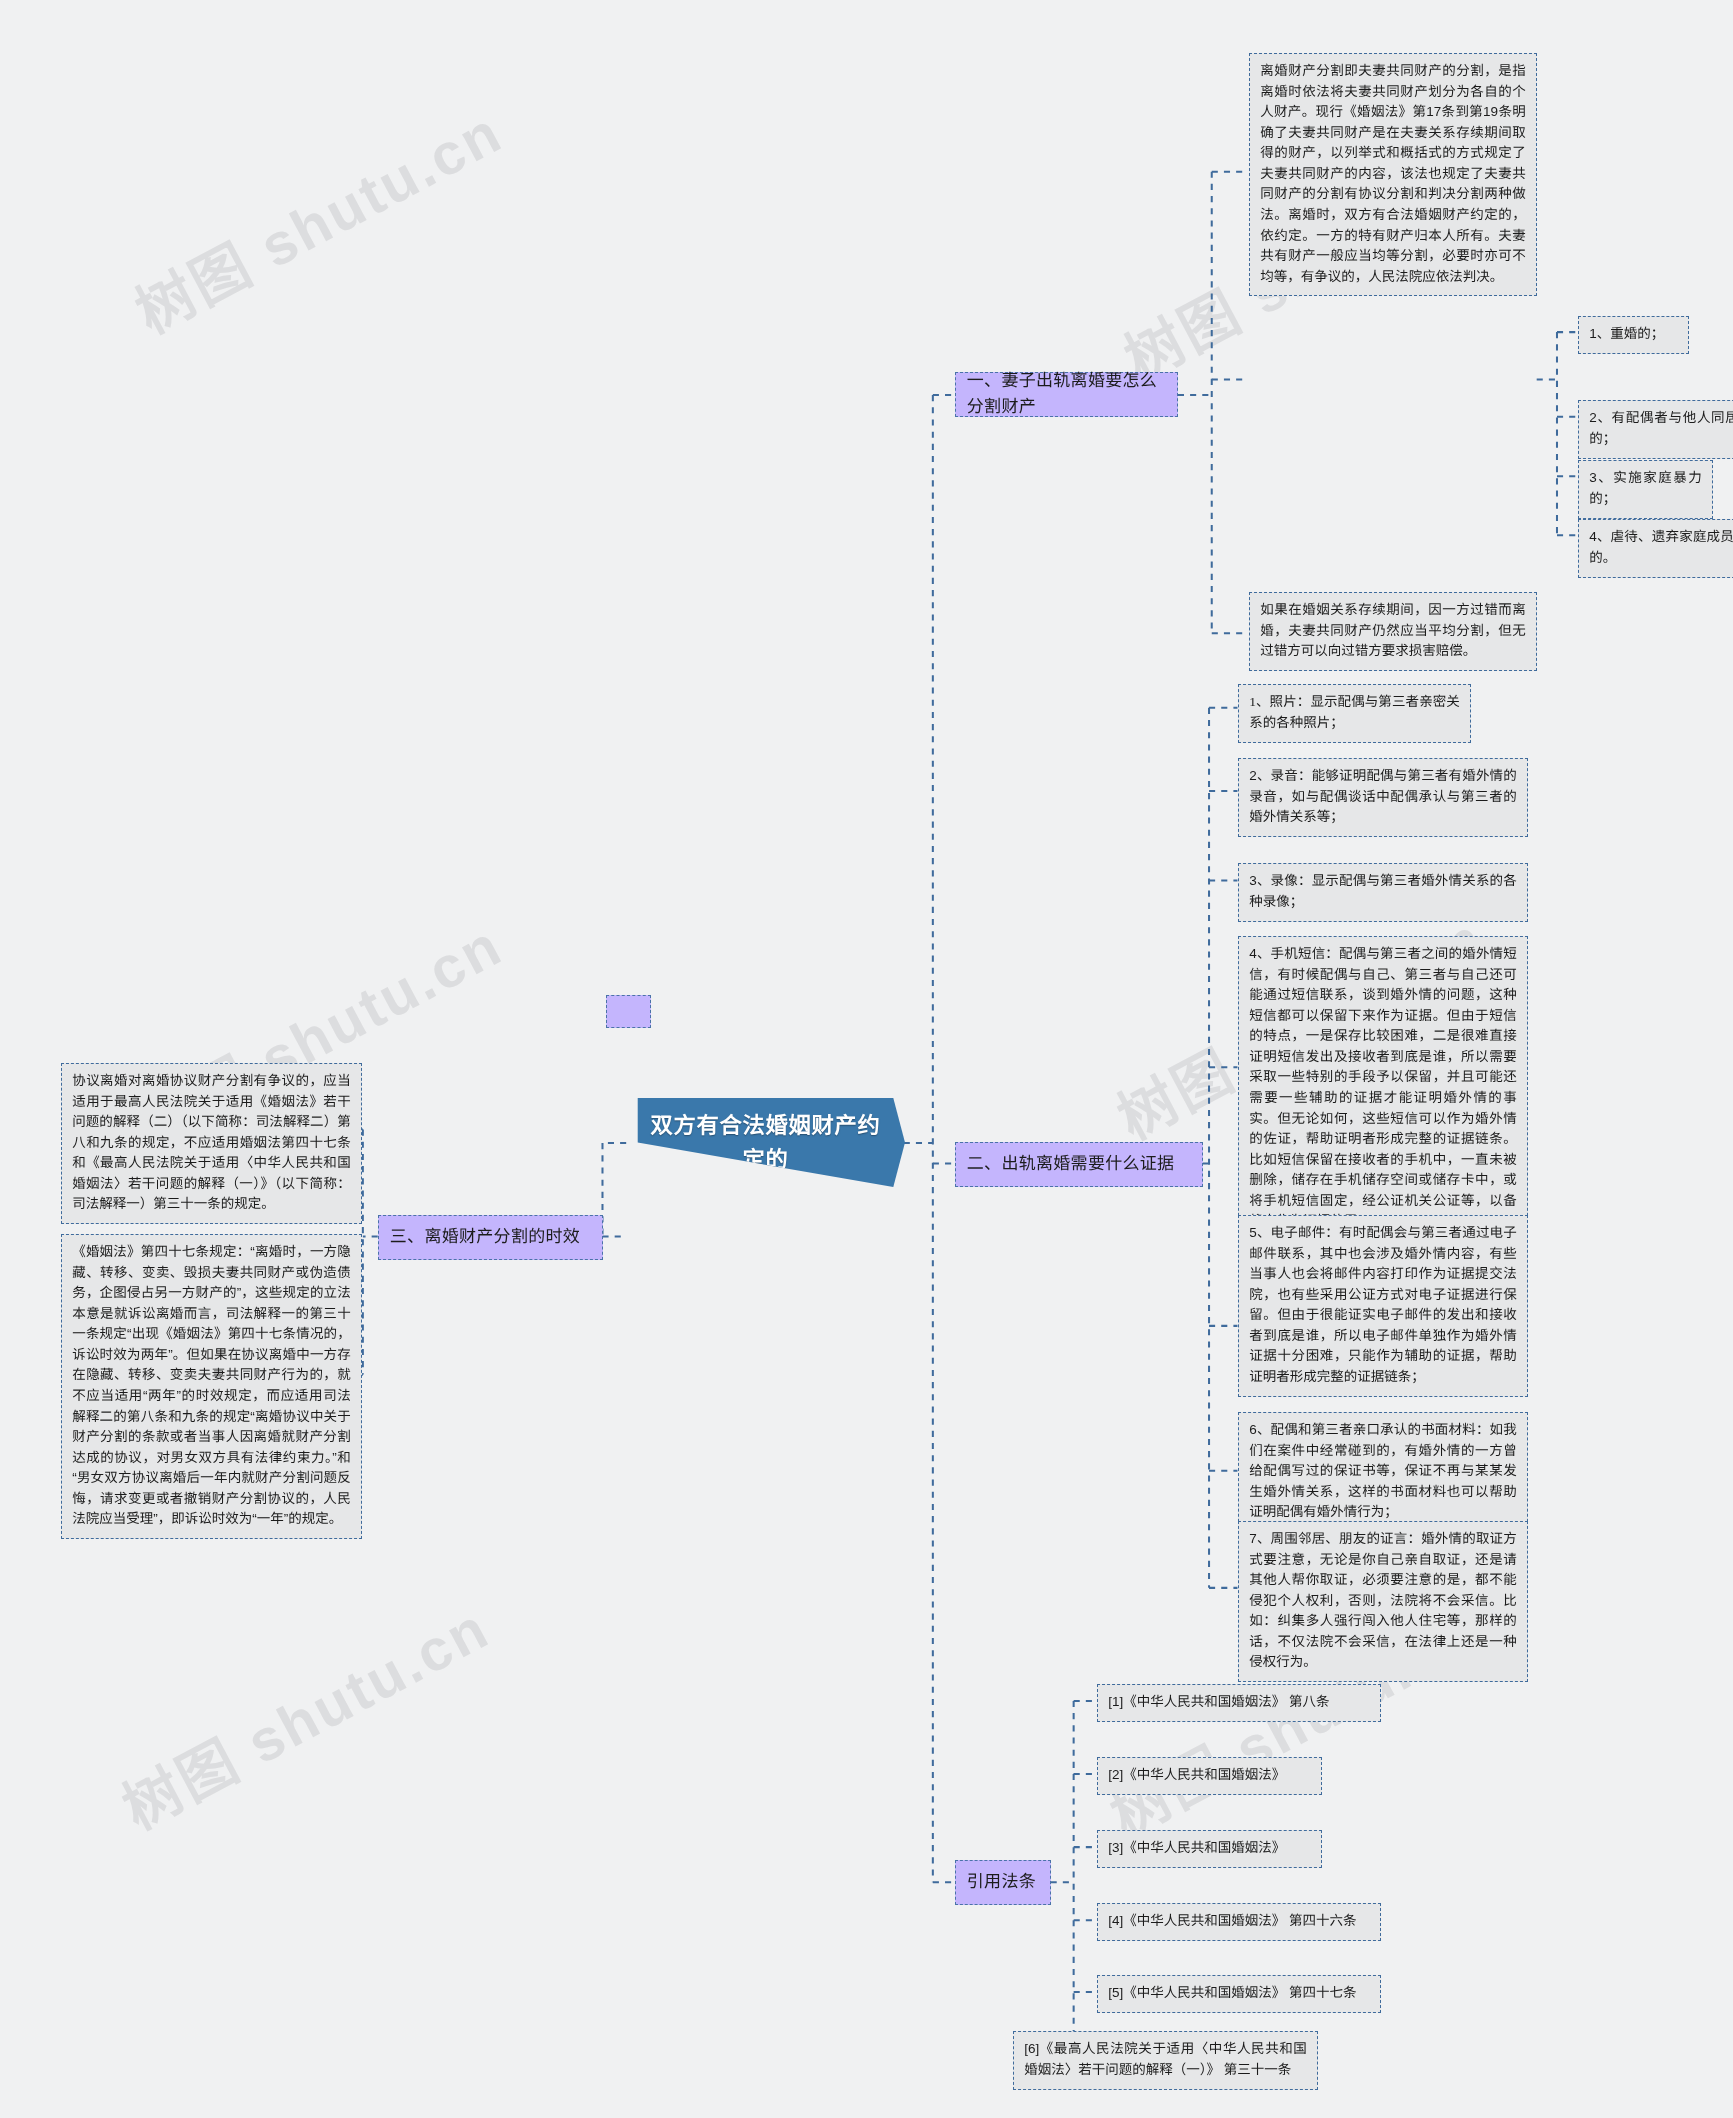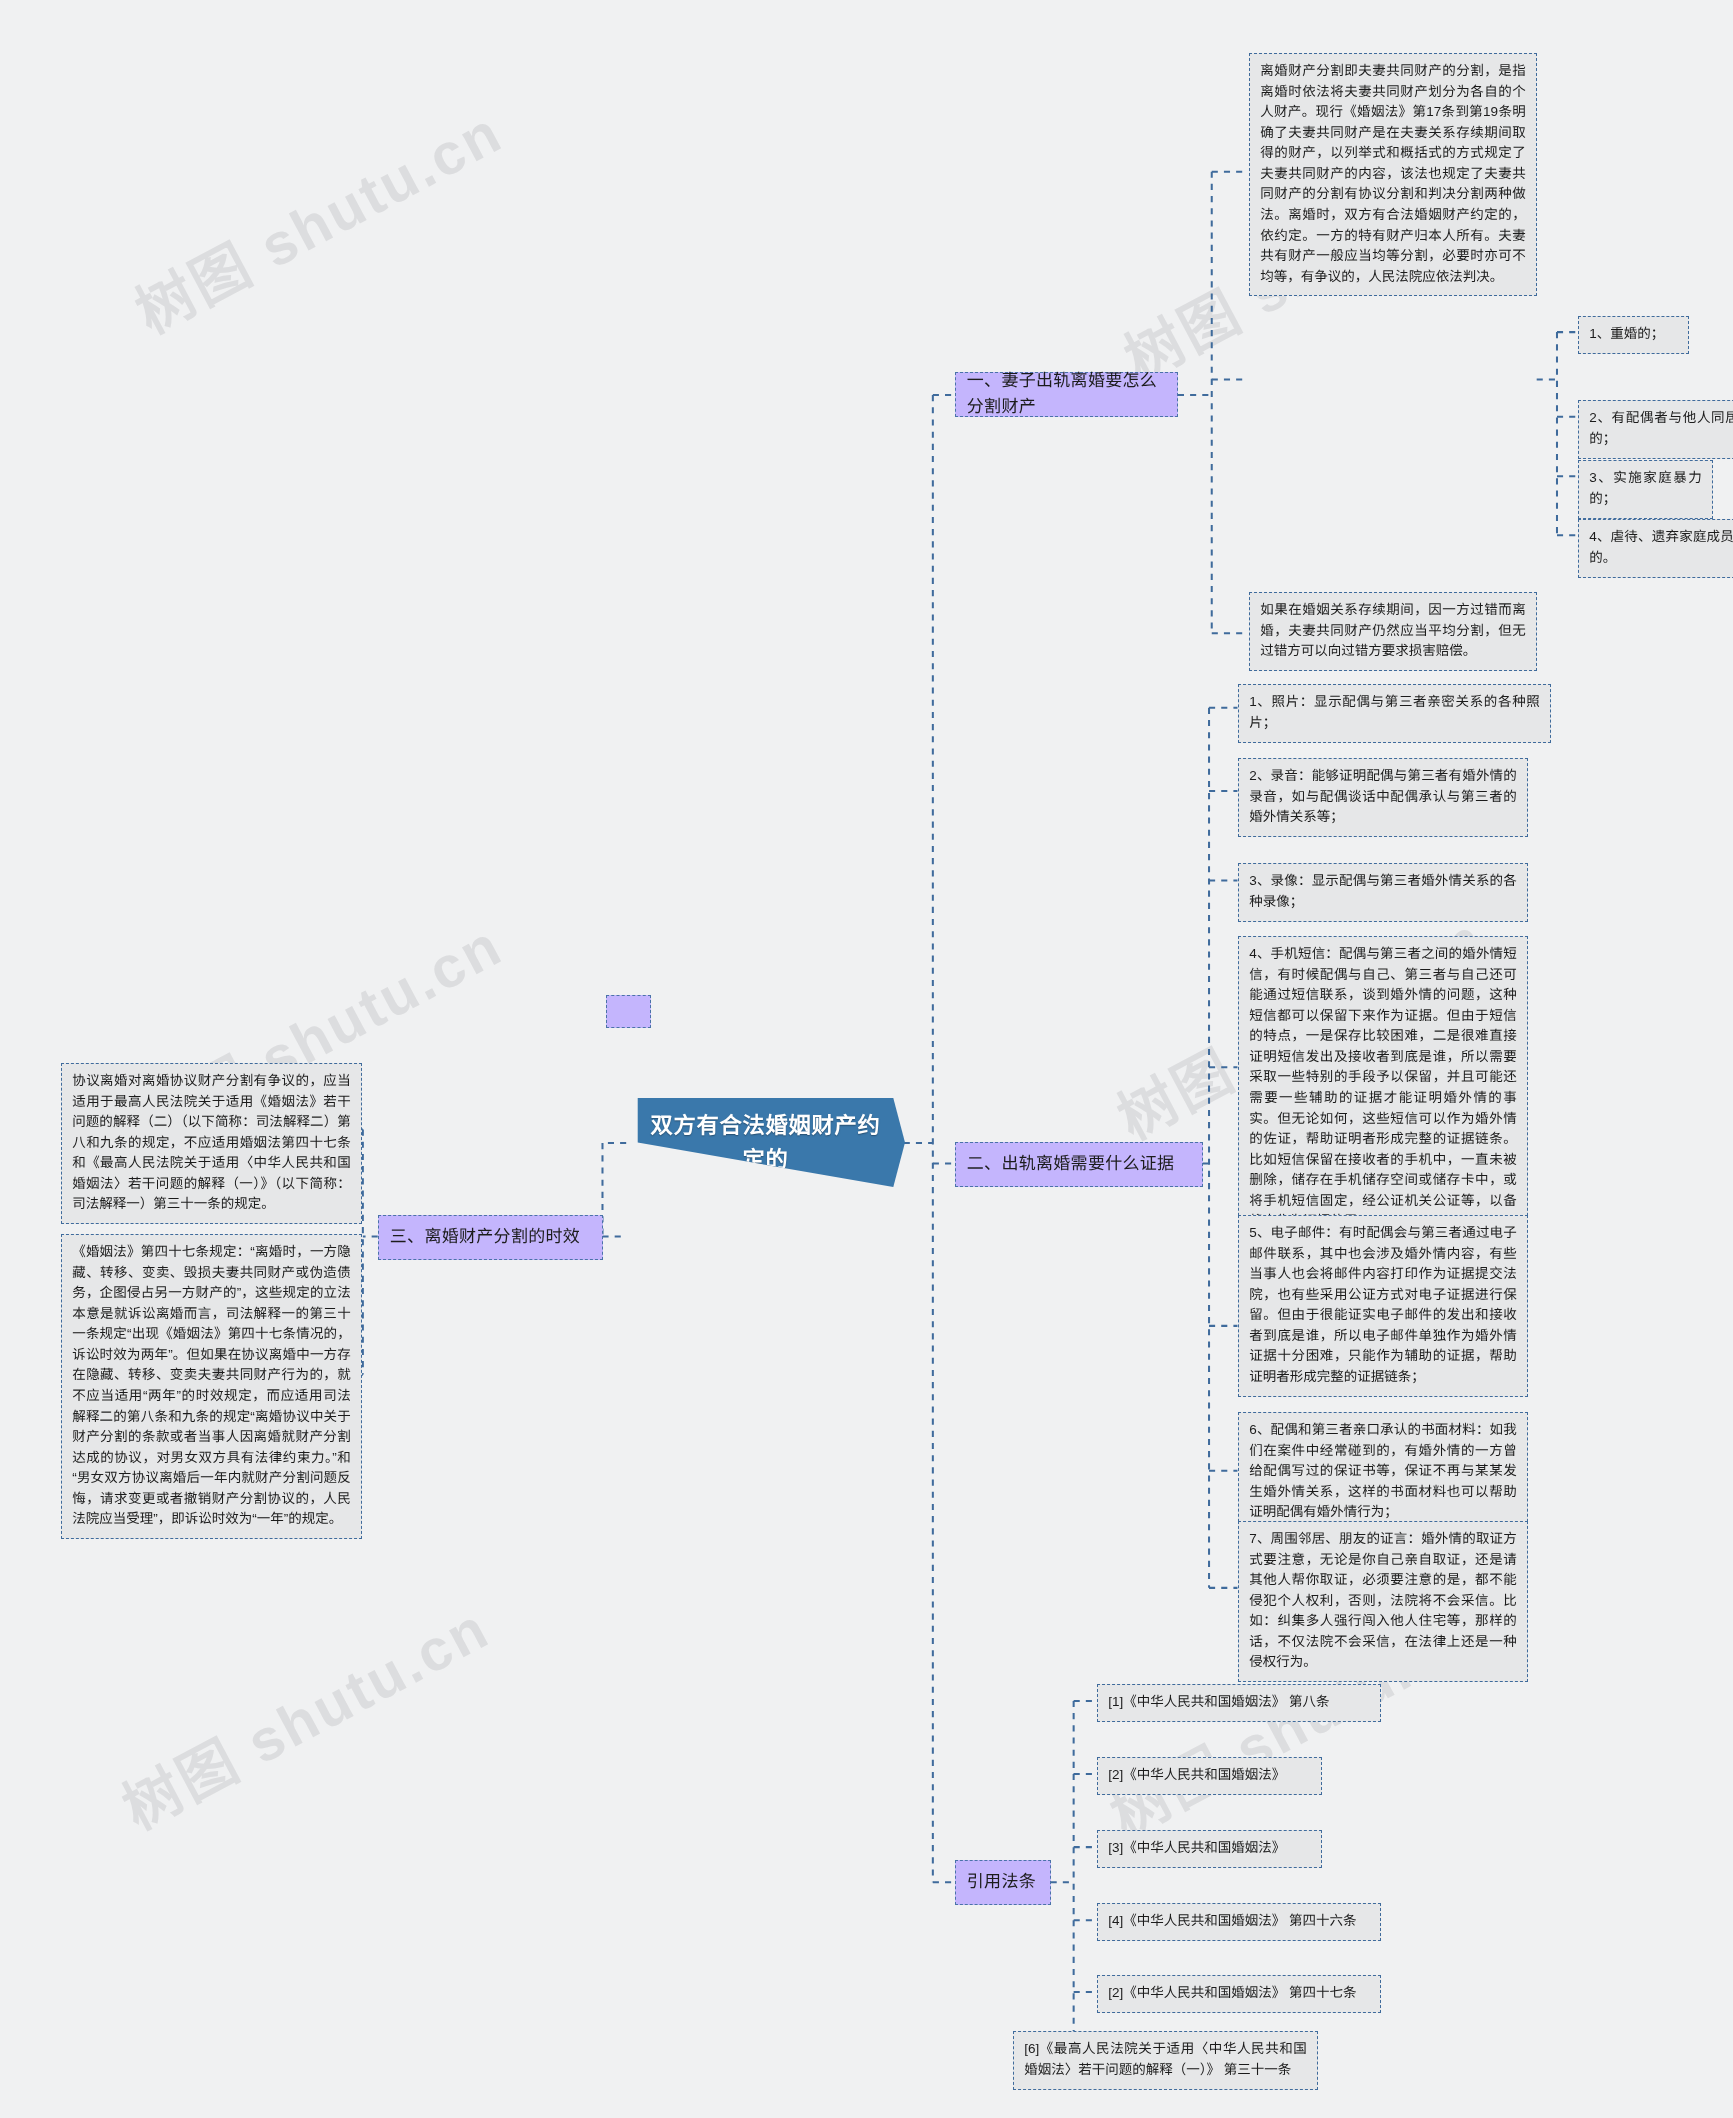--- a/index.html
+++ b/index.html
@@ -155,21 +155,21 @@
   <div class="node leaf" style="left:1578px;top:316px;width:111px;">1、重婚的；</div>
 
   <div class="node leaf" style="left:1578px;top:400px;width:172px;">2、有配偶者与他人同居的；</div>
 
   <div class="node leaf" style="left:1578px;top:460px;width:135px;">3、实施家庭暴力的；</div>
 
   <div class="node leaf" style="left:1578px;top:519px;width:167px;">4、虐待、遗弃家庭成员的。</div>
 
   <div class="node leaf" style="left:1249px;top:592px;width:288px;">如果在婚姻关系存续期间，因一方过错而离婚，夫妻共同财产仍然应当平均分割，但无过错方可以向过错方要求损害赔偿。</div>
 
-  <div class="node leaf" style="left:1238px;top:684px;width:313px;">1、照片：显示配偶与第三者亲密关系的各种照片；</div>
+  <div class="node leaf" style="left:1238px;top:684px;width:233px;font-family:Liberation Serif, serif;">1、照片：显示配偶与第三者亲密关系的各种照片；</div>
 
   <div class="node leaf" style="left:1238px;top:758px;width:290px;">2、录音：能够证明配偶与第三者有婚外情的录音，如与配偶谈话中配偶承认与第三者的婚外情关系等；</div>
 
   <div class="node leaf" style="left:1238px;top:863px;width:290px;">3、录像：显示配偶与第三者婚外情关系的各种录像；</div>
 
   <div class="node leaf" style="left:1238px;top:936px;width:290px;">4、手机短信：配偶与第三者之间的婚外情短信，有时候配偶与自己、第三者与自己还可能通过短信联系，谈到婚外情的问题，这种短信都可以保留下来作为证据。但由于短信的特点，一是保存比较困难，二是很难直接证明短信发出及接收者到底是谁，所以需要采取一些特别的手段予以保留，并且可能还需要一些辅助的证据才能证明婚外情的事实。但无论如何，这些短信可以作为婚外情的佐证，帮助证明者形成完整的证据链条。比如短信保留在接收者的手机中，一直未被删除，储存在手机储存空间或储存卡中，或将手机短信固定，经公证机关公证等，以备将来作为证据使用；</div>
 
   <div class="node leaf" style="left:1238px;top:1215px;width:290px;">5、电子邮件：有时配偶会与第三者通过电子邮件联系，其中也会涉及婚外情内容，有些当事人也会将邮件内容打印作为证据提交法院，也有些采用公证方式对电子证据进行保留。但由于很能证实电子邮件的发出和接收者到底是谁，所以电子邮件单独作为婚外情证据十分困难，只能作为辅助的证据，帮助证明者形成完整的证据链条；</div>
 
   <div class="node leaf" style="left:1238px;top:1412px;width:290px;">6、配偶和第三者亲口承认的书面材料：如我们在案件中经常碰到的，有婚外情的一方曾给配偶写过的保证书等，保证不再与某某发生婚外情关系，这样的书面材料也可以帮助证明配偶有婚外情行为；</div>
@@ -181,18 +181,18 @@
   <div class="node leaf" style="left:61px;top:1234px;width:301px;">《婚姻法》第四十七条规定：“离婚时，一方隐藏、转移、变卖、毁损夫妻共同财产或伪造债务，企图侵占另一方财产的”，这些规定的立法本意是就诉讼离婚而言，司法解释一的第三十一条规定“出现《婚姻法》第四十七条情况的，诉讼时效为两年”。但如果在协议离婚中一方存在隐藏、转移、变卖夫妻共同财产行为的，就不应当适用“两年”的时效规定，而应适用司法解释二的第八条和九条的规定“离婚协议中关于财产分割的条款或者当事人因离婚就财产分割达成的协议，对男女双方具有法律约束力。”和“男女双方协议离婚后一年内就财产分割问题反悔，请求变更或者撤销财产分割协议的，人民法院应当受理”，即诉讼时效为“一年”的规定。</div>
 
   <div class="node leaf" style="left:1097px;top:1684px;width:284px;">[1]《中华人民共和国婚姻法》 第八条</div>
 
   <div class="node leaf" style="left:1097px;top:1757px;width:225px;">[2]《中华人民共和国婚姻法》</div>
 
   <div class="node leaf" style="left:1097px;top:1830px;width:225px;">[3]《中华人民共和国婚姻法》</div>
 
   <div class="node leaf" style="left:1097px;top:1903px;width:284px;">[4]《中华人民共和国婚姻法》 第四十六条</div>
 
-  <div class="node leaf" style="left:1097px;top:1975px;width:284px;">[2]《中华人民共和国婚姻法》 第四十七条</div>
+  <div class="node leaf" style="left:1097px;top:1975px;width:284px;">[5]《中华人民共和国婚姻法》 第四十七条</div>
 
   <div class="node leaf" style="left:1013px;top:2031px;width:305px;">[6]《最高人民法院关于适用〈中华人民共和国婚姻法〉若干问题的解释（一）》 第三十一条</div>
 
 </div>
 
 
 </body></html>

